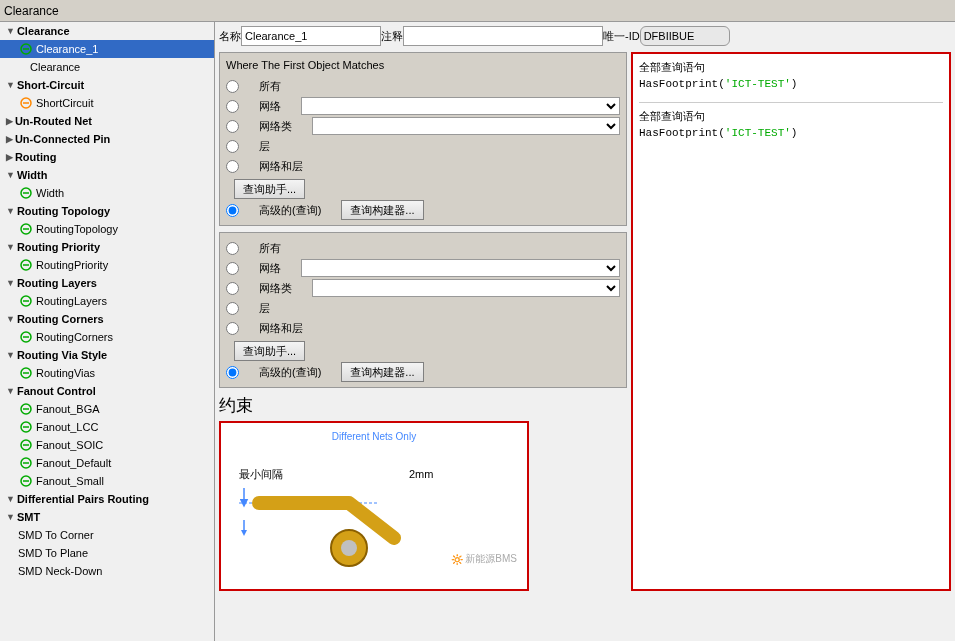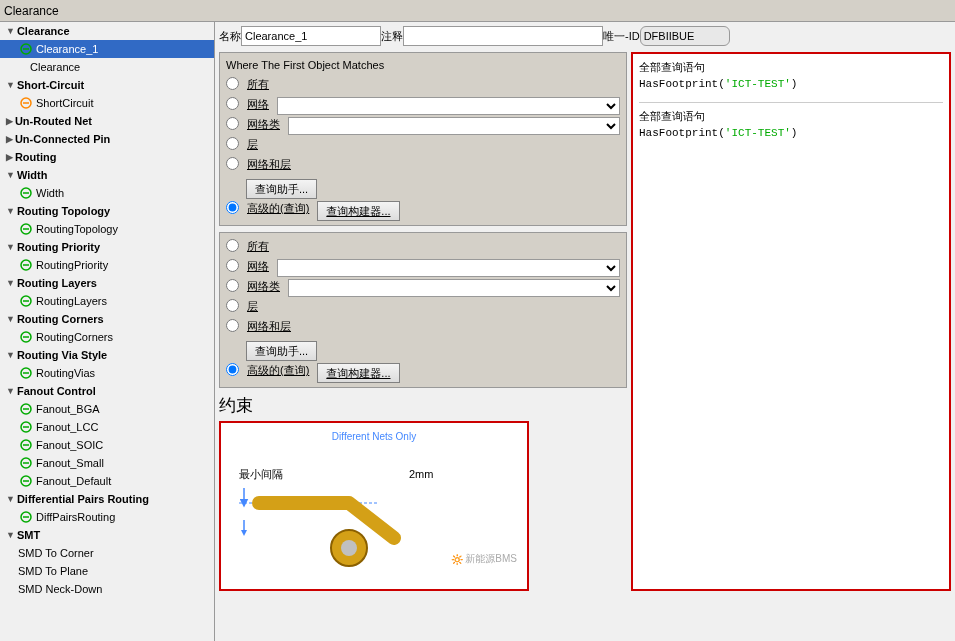--- a/index.html
+++ b/index.html
@@ -170,24 +170,23 @@
     }
 
     .radio-group {
       display: flex;
       flex-direction: column;
       gap: 2px;
     }
 
     .radio-row {
       display: flex;
-      align-items: flex-start;
-      gap: 8px;
+      align-items: center;
+      gap: 20px;
       height: 18px;
-      text-decoration: underline;
     }
 
     .radio-row input[type="radio"] {
       margin: 0;
       cursor: pointer;
     }
 
     .radio-row label {
       font-size: 11px;
       color: #000;
@@ -199,21 +198,21 @@
       background: #fff;
       font-size: 11px;
       height: 18px;
       flex: 1;
     }
 
     .button-group {
       display: flex;
       gap: 4px;
       margin-top: 4px;
-      margin-left: 20px;
+      margin-left: 8px;
     }
 
     .btn {
       border: 1px solid #808080;
       background: linear-gradient(to bottom, #f4f4f4, #dcdcdc);
       padding: 2px 8px;
       font-size: 11px;
       cursor: pointer;
       height: 20px;
     }
@@ -411,44 +410,35 @@
       </span>
       <span>Fanout_SOIC</span>
     </div>
     <div class="sidebar-item">
       <span class="icon">
         <svg viewBox="0 0 14 14" fill="none">
           <circle cx="7" cy="7" r="5" stroke="#00aa00" stroke-width="1.5" fill="none"></circle>
           <line x1="4" y1="7" x2="10" y2="7" stroke="#00aa00" stroke-width="1.5"></line>
         </svg>
       </span>
+      <span>Fanout_Default</span>
+    </div>
+    <div class="sidebar-item">
+      <span class="icon">
+        <svg viewBox="0 0 14 14" fill="none">
+          <circle cx="7" cy="7" r="5" stroke="#00aa00" stroke-width="1.5" fill="none"></circle>
+          <line x1="4" y1="7" x2="10" y2="7" stroke="#00aa00" stroke-width="1.5"></line>
+        </svg>
+      </span>
       <span>Fanout_Small</span>
     </div>
-    <div class="sidebar-item">
-      <span class="icon">
-        <svg viewBox="0 0 14 14" fill="none">
-          <circle cx="7" cy="7" r="5" stroke="#00aa00" stroke-width="1.5" fill="none"></circle>
-          <line x1="4" y1="7" x2="10" y2="7" stroke="#00aa00" stroke-width="1.5"></line>
-        </svg>
-      </span>
-      <span>Fanout_Default</span>
-    </div>
 
     <div class="sidebar-group-label">
       <span class="sidebar-arrow">▼</span>
       <span>Differential Pairs Routing</span>
-    </div>
-    <div class="sidebar-item">
-      <span class="icon">
-        <svg viewBox="0 0 14 14" fill="none">
-          <circle cx="7" cy="7" r="5" stroke="#00aa00" stroke-width="1.5" fill="none"></circle>
-          <line x1="4" y1="7" x2="10" y2="7" stroke="#00aa00" stroke-width="1.5"></line>
-        </svg>
-      </span>
-      <span>DiffPairsRouting</span>
     </div>
 
     <div class="sidebar-group-label">
       <span class="sidebar-arrow">▼</span>
       <span>SMT</span>
     </div>
     <div class="sidebar-item">
       <span>SMD To Corner</span>
     </div>
     <div class="sidebar-item">

